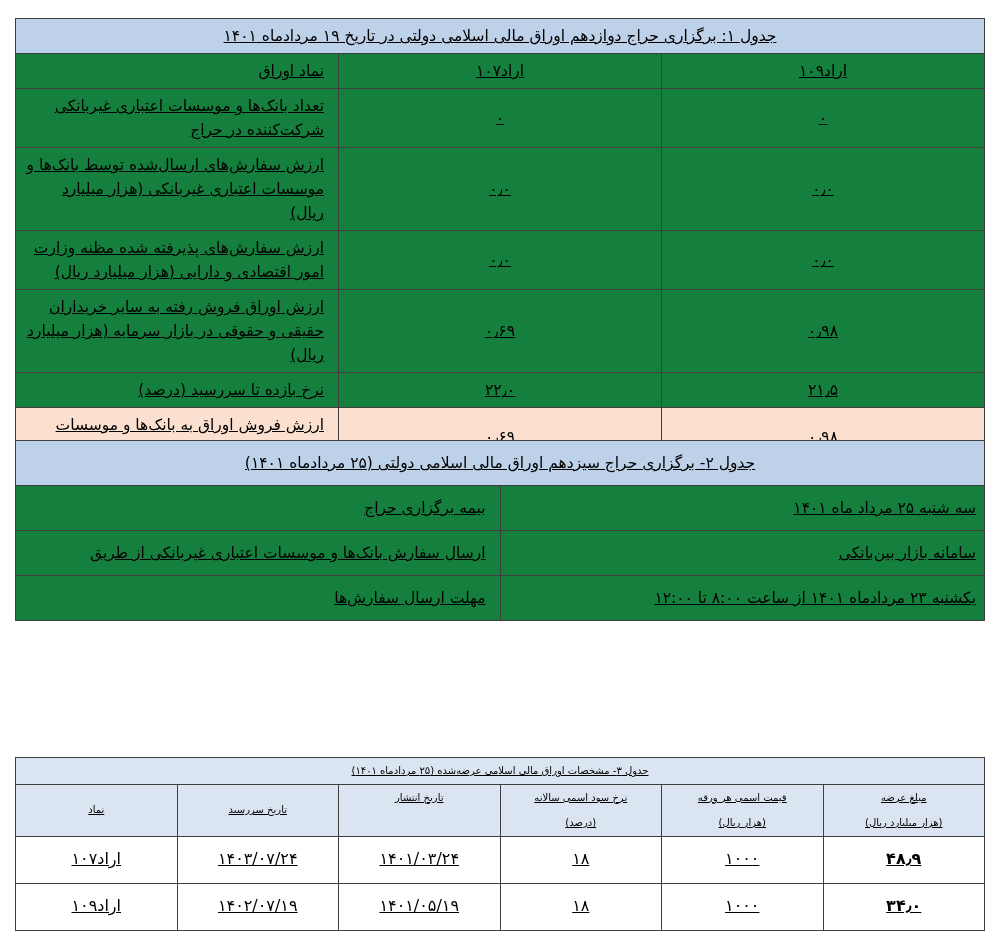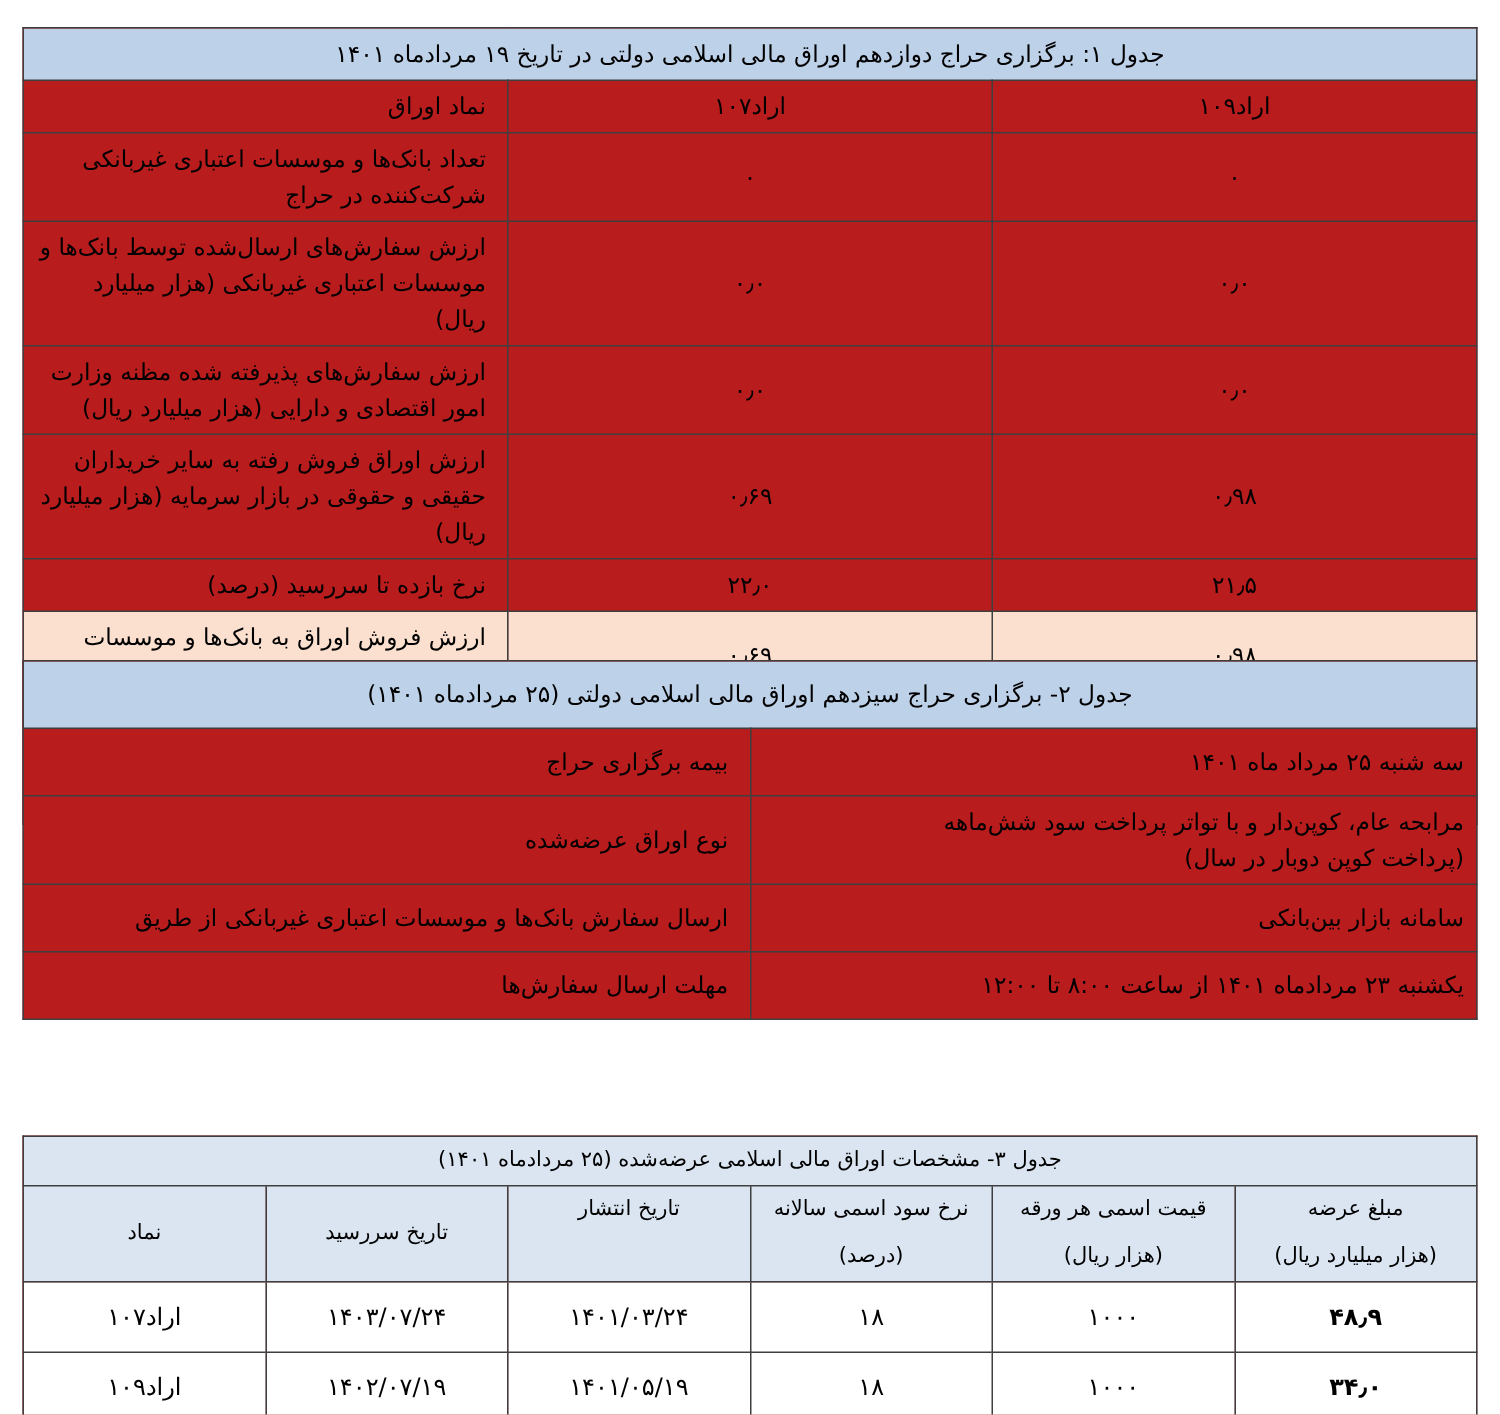--- a/index.html
+++ b/index.html
@@ -19,22 +19,23 @@
     position: relative;
     width: 1000px;
     height: 943px;
     box-sizing: border-box;
   }
 
   table.tbl {
     position: absolute;
     border-collapse: collapse;
     table-layout: fixed;
-    background: #b91c1c;
+    background: #15803d;
     direction: rtl;
+    text-decoration: underline;
   }
   table.tbl td, table.tbl th {
     border: 1.5px solid #3f3f3f;
     padding: 5px 8px;
     vertical-align: middle;
     font-weight: normal;
     font-size: 15.5px;
     line-height: 1.55;
   }
 
@@ -104,21 +105,21 @@
   #table-three {
     top: 757px;
     right: 15px;
     width: 970px;
   }
   #table-three th, #table-three td {
     text-align: center;
   }
   #table-three thead th {
     background: #dbe5f1;
-    font-size: 14px;
+    font-size: 10px;
   }
   #table-three thead th.hdr-unit {
     background: #dbe5f1;
     border-top: none;
   }
   #table-three thead th.hdr-name {
     border-bottom: none;
   }
   #table-three tbody td {
     background: #ffffff;
@@ -194,24 +195,20 @@
   <table class="tbl" id="table-two">
     <tbody>
       <tr>
         <td class="title-cell" colspan="2">جدول ۲- برگزاری حراج سیزدهم اوراق مالی اسلامی دولتی (۲۵ مردادماه ۱۴۰۱)</td>
       </tr>
       <tr>
         <td class="t2-value">سه شنبه ۲۵ مرداد ماه ۱۴۰۱</td>
         <td class="t2-label">بیمه برگزاری حراج</td>
       </tr>
       <tr>
-        <td class="t2-value">مرابحه عام، کوپن‌دار و با تواتر پرداخت سود شش‌ماهه<br>(پرداخت کوپن دوبار در سال)</td>
-        <td class="t2-label">نوع اوراق عرضه‌شده</td>
-      </tr>
-      <tr>
         <td class="t2-value">سامانه بازار بین‌بانکی</td>
         <td class="t2-label">ارسال سفارش بانک‌ها و موسسات اعتباری غیربانکی از طریق</td>
       </tr>
       <tr>
         <td class="t2-value">یکشنبه ۲۳ مردادماه ۱۴۰۱ از ساعت ۸:۰۰ تا ۱۲:۰۰</td>
         <td class="t2-label">مهلت ارسال سفارش‌ها</td>
       </tr>
     </tbody>
   </table>
 

